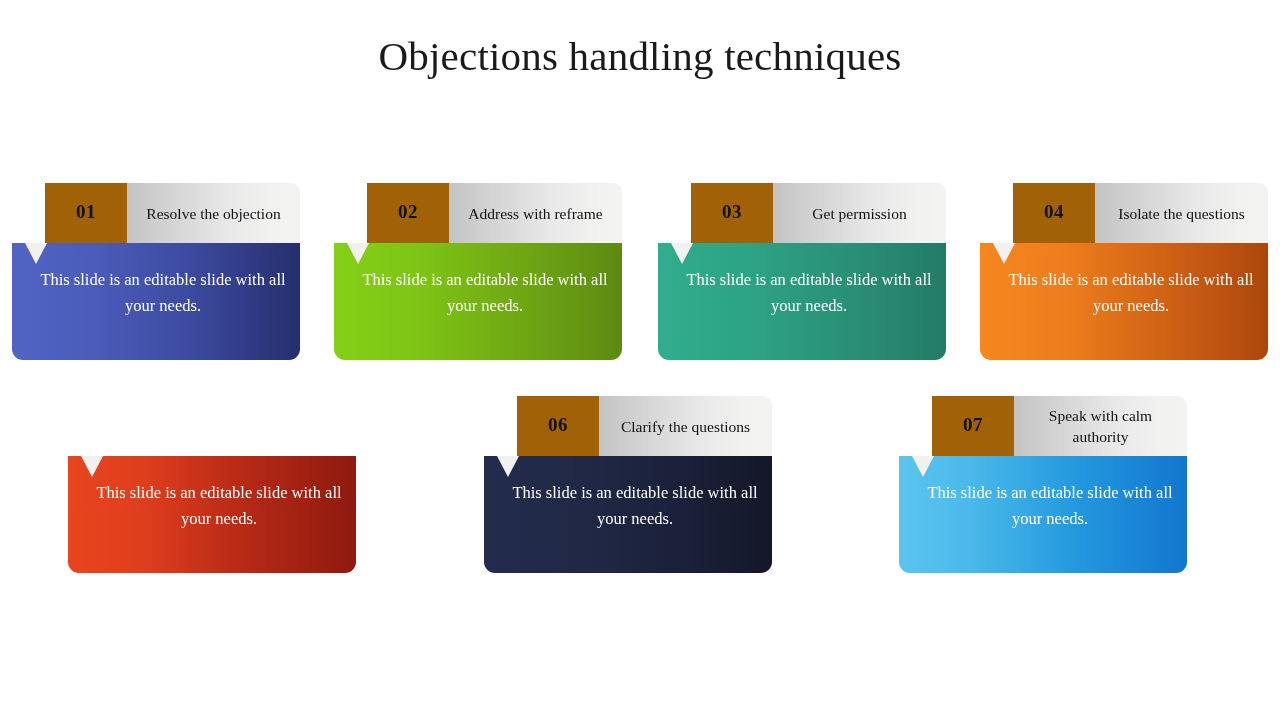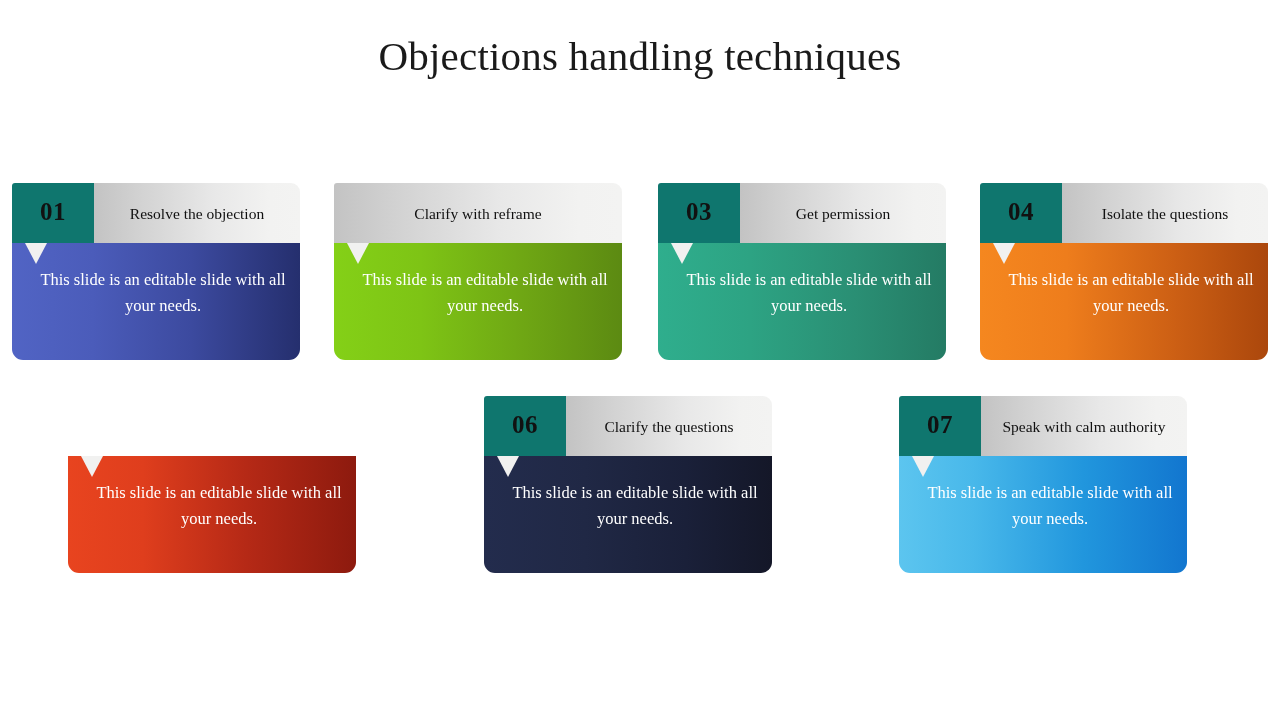--- a/index.html
+++ b/index.html
@@ -48,31 +48,32 @@
     height: 60px;
     display: flex;
     align-items: stretch;
     border-radius: 3px 9px 0 0;
     overflow: hidden;
   }
 
   .card-num {
     width: 82px;
     flex: 0 0 82px;
-    background: #0f766e;
+    background: #a16207;
     display: flex;
     align-items: center;
     justify-content: center;
     font-family: "Liberation Serif", "DejaVu Serif", serif;
-    font-size: 25px;
+    font-size: 19px;
     font-weight: bold;
     color: #111111;
     letter-spacing: 0.5px;
     padding-bottom: 2px;
     box-sizing: border-box;
+    margin-left: 33px;
   }
 
   .card-heading {
     flex: 1 1 auto;
     background: linear-gradient(to right, #c3c3c3 0%, #d2d2d2 22%, #e8e8e8 58%, #f2f2f1 85%, #f3f3f2 100%);
     display: flex;
     align-items: center;
     justify-content: center;
     text-align: center;
     font-family: "Liberation Serif", "DejaVu Serif", serif;
@@ -143,21 +144,22 @@
       <div class="card-heading">Resolve the objection</div>
     </div>
     <div class="card-body body-c1">
       <span class="notch"></span>
       <span class="body-text">This slide is an editable slide with all your needs.</span>
     </div>
   </div>
 
   <div class="card row1" style="left:334px; top:183px;">
     <div class="card-header">
-      <div class="card-heading">Clarify with reframe</div>
+      <div class="card-num">02</div>
+      <div class="card-heading">Address with reframe</div>
     </div>
     <div class="card-body body-c2">
       <span class="notch"></span>
       <span class="body-text">This slide is an editable slide with all your needs.</span>
     </div>
   </div>
 
   <div class="card row1" style="left:658px; top:183px;">
     <div class="card-header">
       <div class="card-num">03</div>

